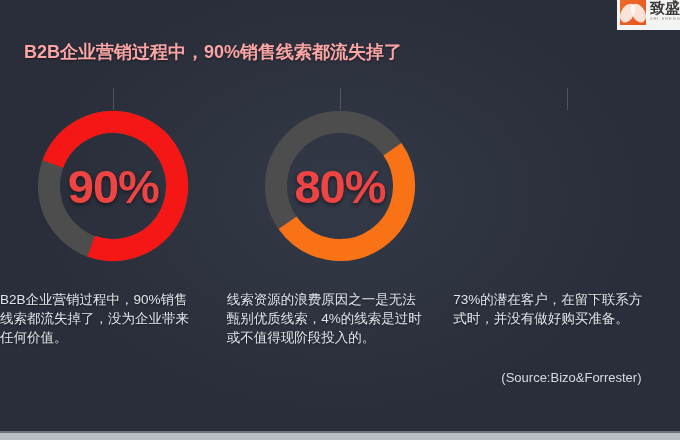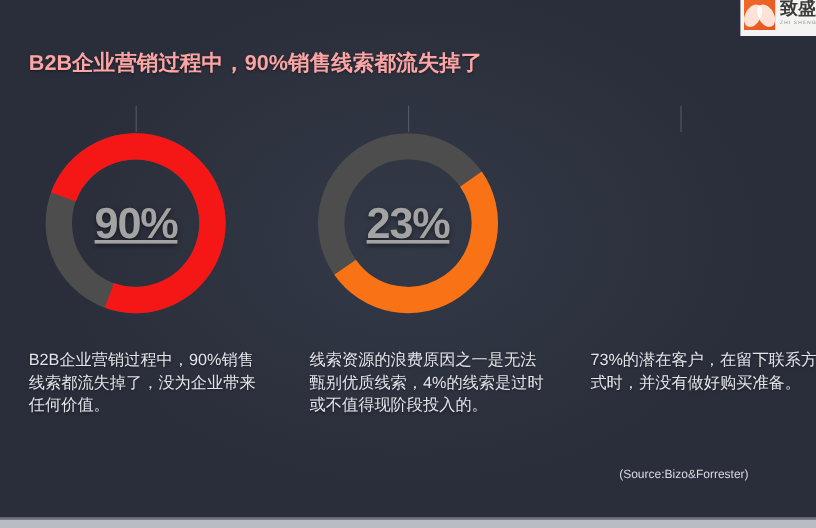--- a/index.html
+++ b/index.html
@@ -157,57 +157,55 @@
     position: absolute;
     inset: 0;
     display: block;
   }
   .donut-label {
     position: absolute;
     inset: 0;
     display: flex;
     align-items: center;
     justify-content: center;
-    font-size: 36px;
+    font-size: 47px;
     font-weight: bold;
-    color: #a3a3a3;
+    color: #ef4444;
     letter-spacing: -1px;
     text-shadow: 0 2px 4px rgba(0,0,0,0.5);
-    text-decoration: underline;
   }
 
   
   .caption-row {
     position: absolute;
     left: 0;
     top: 290px;
     width: 680px;
     height: 110px;
     display: flex;
     z-index: 15;
   }
   .caption-cell {
     flex: 1 1 0;
     position: relative;
-    padding-left: 24px;
     padding-right: 10px;
     box-sizing: border-box;
   }
   .caption-text {
     font-size: 13.5px;
     line-height: 1.42;
     color: #e3e5ea;
     width: 200px;
     text-shadow: 0 1px 2px rgba(0,0,0,0.4);
   }
   .source-text {
     position: absolute;
     left: 48px;
-    top: 100px;
-    font-size: 10px;
+    top: 80px;
+    font-size: 13px;
     color: #d8dade;
     white-space: nowrap;
   }
 </style>
 </head>
 <body>
 
 <div id="stage">
 
   <div class="logo-box">
@@ -233,21 +231,21 @@
       </div>
     </div>
 
     <div class="donut-cell">
       <div class="tick"></div>
       <div class="donut-wrap">
         <svg viewBox="0 0 168 168">
           <circle cx="84" cy="84" r="64" fill="none" stroke="#4d4d4d" stroke-width="22"></circle>
           <path id="arc2" fill="none" stroke="#f97216" stroke-width="22" stroke-linecap="butt" d="M 136.42573083449545 47.291108073533024 A 64 64 0 0 1 31.574269165504575 120.70889192646703"></path>
         </svg>
-        <div class="donut-label">23%</div>
+        <div class="donut-label">80%</div>
       </div>
     </div>
 
     <div class="donut-cell">
       <div class="tick"></div>
     </div>
 
   </div>
 
   <div class="caption-row">

